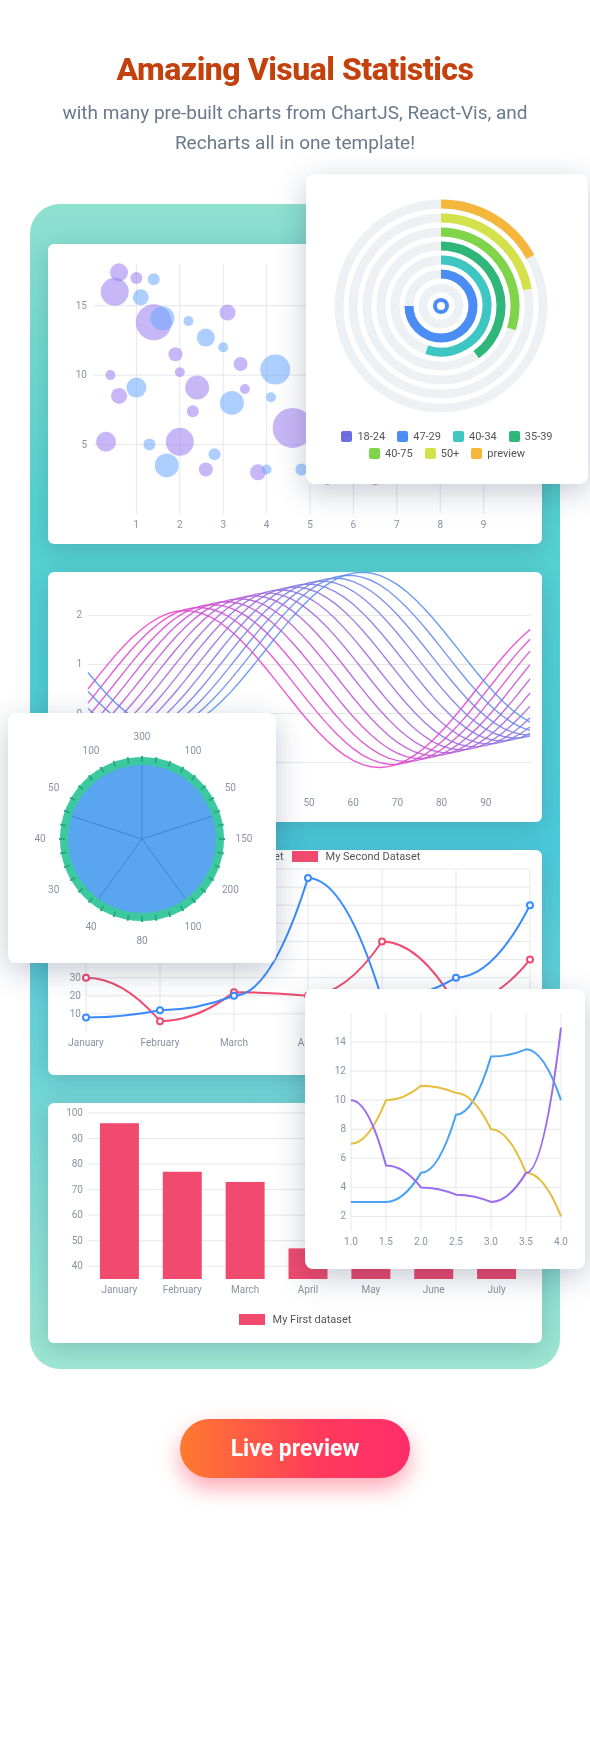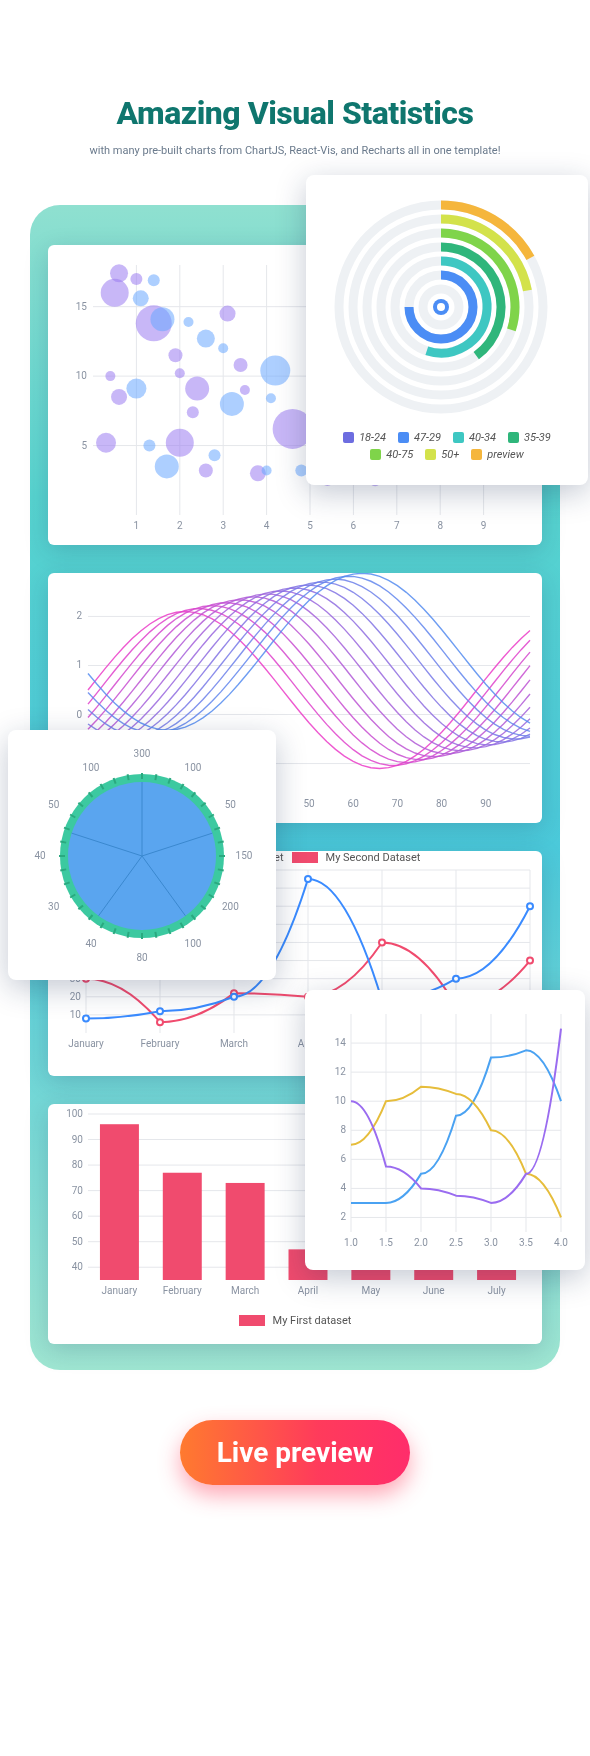--- a/index.html
+++ b/index.html
@@ -7,26 +7,25 @@
     width: 590px;
     font-family: -apple-system, BlinkMacSystemFont, "Segoe UI", Roboto, sans-serif;
     background: #fff;
     color: #2e3a55;
   }
   .page { width: 590px; padding: 50px 0 60px; }
   .hero-title {
     font-size: 32px;
     font-weight: 800;
     text-align: center;
-    color: #0f766e;
+    color: #c2410c;
     letter-spacing: -0.5px;
-    margin-top: 44px;
   }
   .hero-sub {
-    font-size: 11px;
+    font-size: 19px;
     color: #6a7a8c;
     text-align: center;
     margin: 10px auto 0;
     line-height: 1.6;
     max-width: 480px;
   }
   .board {
     position: relative;
     width: 530px;
     margin: 45px auto 0;
@@ -43,41 +42,41 @@
   .card-bubble { height:300px; margin-bottom:28px; }
   .card-wave   { height:250px; margin-bottom:28px; }
   .card-multi  { height:225px; margin-bottom:28px; }
   .card-bar    { height:240px; }
   .float {
     position:absolute;
     background:#fff;
     border-radius:8px;
     box-shadow:0 8px 30px rgba(20,40,80,.25);
   }
-  .float-radial { top:-30px; right:-28px; width:282px; height:310px; padding:14px 14px 18px;font-style:italic; }
-  .float-polar  { top:525px; left:-22px; width:268px; height:250px; padding:6px; }
+  .float-radial { top:-30px; right:-28px; width:282px; height:310px; padding:14px 14px 18px; }
+  .float-polar  { top:509px; left:-22px; width:268px; height:250px; padding:6px; }
   .float-tri    { top:785px; right:-25px; width:280px; height:280px; padding:14px; }
   .legend-row { display:flex; flex-wrap:wrap; justify-content:center; gap:4px 12px; font-size:11px; color:#555; margin-top:12px;}
   .legend-item { display:flex; align-items:center; gap:5px; }
   .swatch { width:11px; height:11px; border-radius:2px; display:inline-block; }
   .legend-bar { display:flex; justify-content:center; align-items:center; gap:8px; font-size:11px; color:#555; margin-top:10px;}
   .legend-bar .sw { width:26px; height:11px; display:inline-block; }
   svg { display:block; }
   .axis { stroke:#e5e7eb; stroke-width:1; }
   .tick { font-size:10px; fill:#8a93a2; font-family:inherit; }
   .cta {
     display:block;
     width:230px;
     margin:50px auto 0;
     text-align:center;
     padding:16px 0;
     border-radius:999px;
     background:linear-gradient(90deg,#ff7a2f 0%, #ff3b5b 60%, #ff2d6b 100%);
     color:#fff;
-    font-size:28px;
+    font-size:23px;
     font-weight:700;
     box-shadow:0 10px 22px rgba(255,60,90,.45);
   }
 </style>
 </head>
 <body>
 
 <div class="page">
 
   <h1 class="hero-title">Amazing Visual Statistics</h1>

